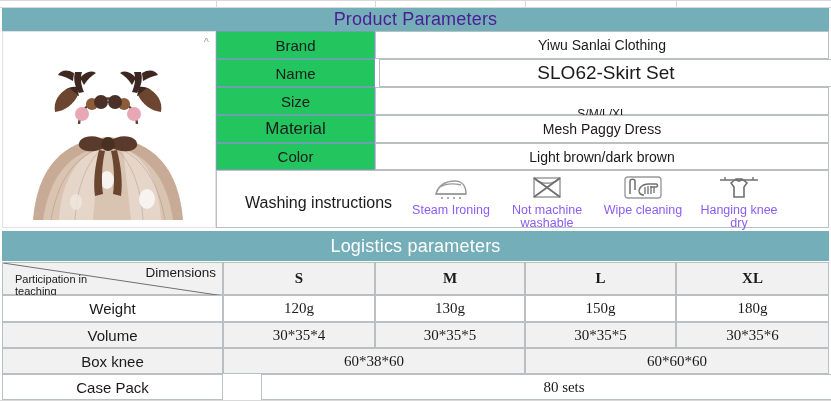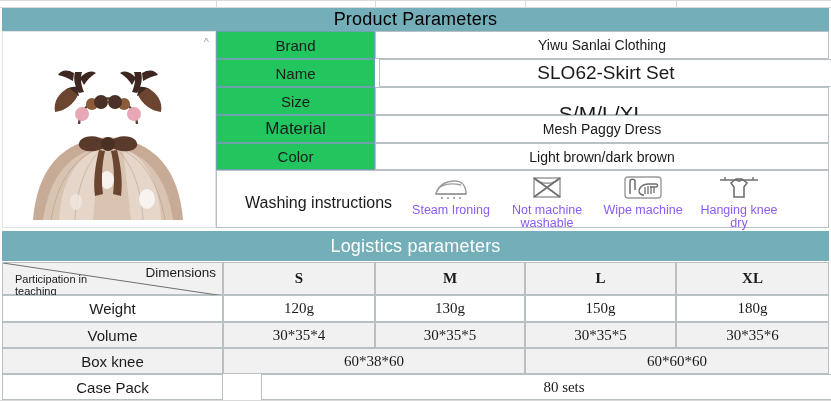--- a/index.html
+++ b/index.html
@@ -19,33 +19,33 @@
   .grid-strip .hline{position:absolute;left:0;right:0;height:1px;background:#d9d9d9;}
 
   
   .cell{position:absolute;box-sizing:border-box;display:flex;align-items:center;justify-content:center;
         border:1px solid #b9c0c4;background:#ffffff;}
   .cell.teal{background:#22c55e;border-color:#6aa3ad;color:#1c1c1c;}
   .cell.grayish{background:#f1f1f1;}
 
   .banner{position:absolute;box-sizing:border-box;background:#74aeb8;display:flex;align-items:center;justify-content:center;}
   .banner span{font-size:18px;color:#ffffff;letter-spacing:.2px;}
-  #product-banner span{color:#000000;}
+  #product-banner span{color:#4c1d95;}
 
   
   #product-photo{position:absolute;left:2px;top:31px;width:214px;height:197px;background:#ffffff;
                  border:1px solid #e2e2e2;box-sizing:border-box;overflow:hidden;}
   #product-photo .expand{position:absolute;right:6px;top:4px;font-size:11px;color:#9a9a9a;}
 
   
   .lbl{font-size:15px;}
   .lbl.big{font-size:17px;}
   .val{font-size:14px;}
   .val.big{font-size:19px;}
-  .val.mid{font-size:21px;margin-top:26px;}
+  .val.mid{font-size:12px;margin-top:26px;}
 
   
   #washing-row{position:absolute;left:216px;top:170px;width:613px;height:58px;
                border:1px solid #b9c0c4;box-sizing:border-box;background:#fff;}
   #washing-title{position:absolute;left:28px;top:23px;font-size:16px;white-space:nowrap;}
   #washing-title:after{content:"";position:absolute;left:-4px;right:-10px;bottom:-5px;height:9px;
        background:radial-gradient(ellipse at center,#c7dcf2 0%,rgba(199,220,242,0) 72%);z-index:-1;}
   .care{position:absolute;top:4px;width:96px;text-align:center;}
   .care .ico{height:26px;display:flex;align-items:flex-end;justify-content:center;}
   .care .cap{font-size:12.5px;line-height:13px;margin-top:3px;color:#8b5cf6;}
@@ -203,21 +203,21 @@
 
     <div class="care" style="left:378px;">
       <div class="ico">
         <svg width="42" height="26" viewBox="0 0 42 26">
           <rect x="3" y="2" width="36" height="21" rx="3" fill="none" stroke="#9b9b9b" stroke-width="1.4"></rect>
           <path d="M8 6 L8 19 M8 6 C8 3.5 13 3.5 13 6 L13 15" fill="none" stroke="#6f6f6f" stroke-width="1.5"></path>
           <path d="M22 20 C17 20 16 16 18 13 C20 10 24 9 27 9 L34 9 C36 9 36 12 34 12 L28 12" fill="none" stroke="#6f6f6f" stroke-width="1.5"></path>
           <path d="M23 12 L23 19 M26 11 L26 19 M29 11 L29 19 M32 12 L32 18" stroke="#6f6f6f" stroke-width="1.3"></path>
         </svg>
       </div>
-      <div class="cap">Wipe machine</div>
+      <div class="cap">Wipe cleaning</div>
     </div>
 
     <div class="care" style="left:474px;">
       <div class="ico">
         <svg width="42" height="26" viewBox="0 0 42 26">
           <path d="M2 5 L40 5" stroke="#6f6f6f" stroke-width="1.4"></path>
           <path d="M7 5 L7 2 M35 5 L35 2" stroke="#6f6f6f" stroke-width="1.4"></path>
           <path d="M13 8 L18 4 L24 4 L29 8 L26 12 L26 22 L16 22 L16 12 Z" fill="none" stroke="#6f6f6f" stroke-width="1.6"></path>
           <path d="M18 4 C19 7 23 7 24 4" fill="none" stroke="#6f6f6f" stroke-width="1.3"></path>
         </svg>

